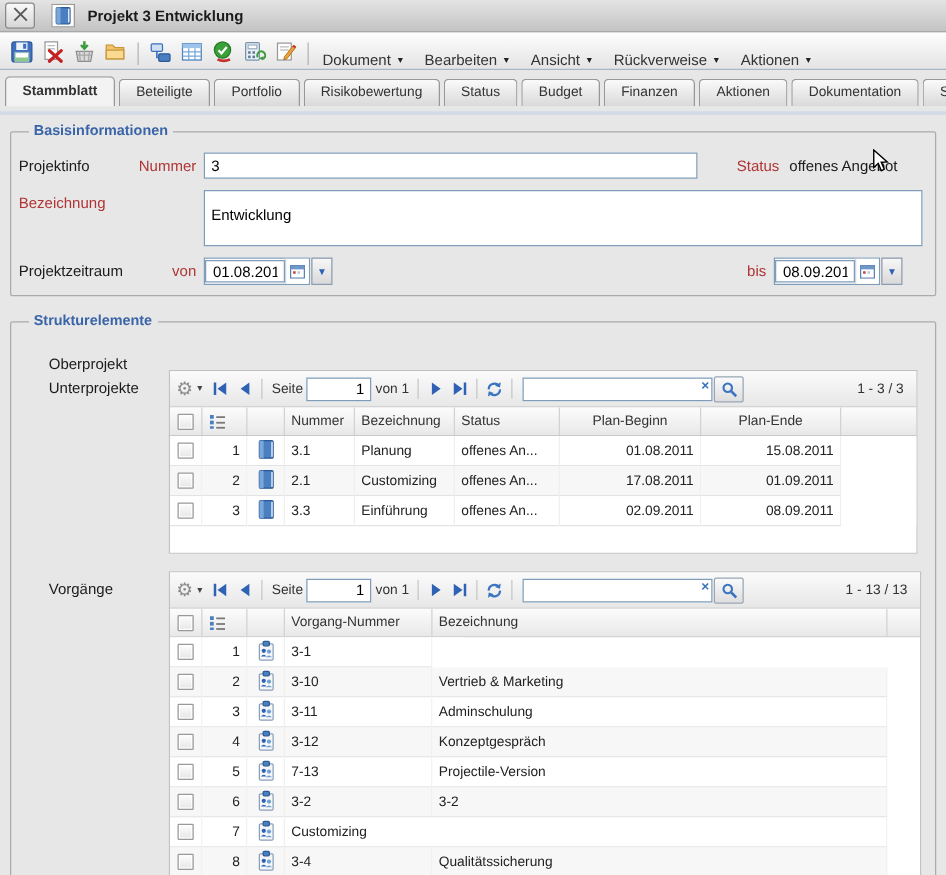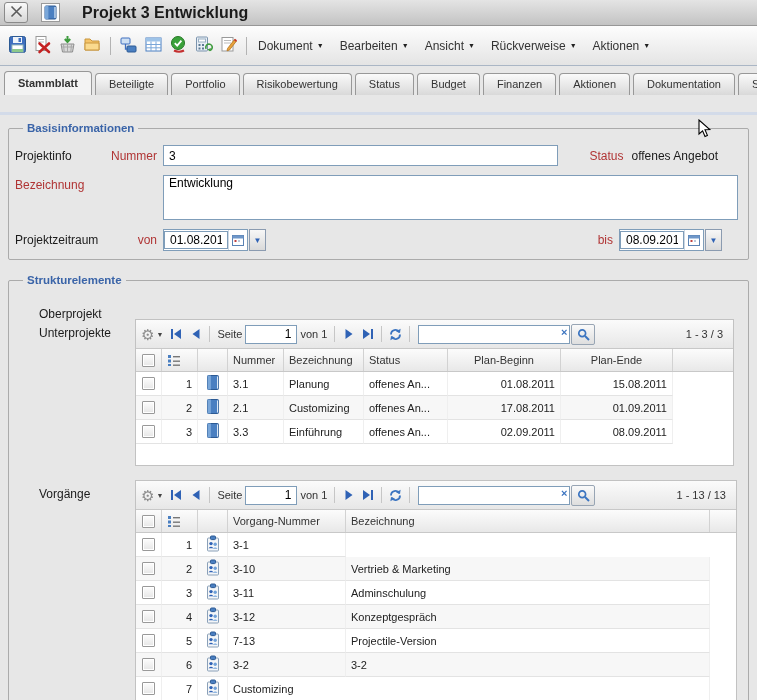--- a/index.html
+++ b/index.html
@@ -21,44 +21,44 @@
     padding-left: 4px;
   }
   .close-btn {
     width: 24px; height: 21px;
     border: 1px solid #8a8a8a; border-radius: 3px;
     background: linear-gradient(#fafafa, #d6d6d6);
     display: flex; align-items: center; justify-content: center;
     cursor: pointer;
   }
   .title-book { margin-left: 13px; display:flex; align-items:center; }
-  .win-title { font-size: 16px; font-weight: bold; color:#1b1b1b; margin-left: 22px; }
+  .win-title { font-size: 12px; font-weight: bold; color:#1b1b1b; margin-left: 10px; }
   
   .toolbar {
-    height: 40px;
+    height: 30px;
     background: linear-gradient(#fdfdfd, #e4e4e4);
     border-bottom: 1px solid #aab6c5;
-    display: flex; align-items: center;
+    display: flex; align-items: flex-end;
     padding: 0 5px;
   }
   .tool-btn {
     width: 25px; height: 24px;
     display: flex; align-items: center; justify-content: center;
     border-radius: 3px; cursor: pointer;
   }
   .tb-sep { width: 1px; height: 18px; background: #b3b3b3; margin: 0 5px; }
   .menubar { display: flex; align-items: center; margin-left: 6px; }
   .menu-item {
     display: flex; align-items: center;
     margin-right: 16px; color: #333; font-size: 12px; cursor: pointer;
   }
   .menu-item .caret { font-size: 7px; margin-left: 4px; color: #222; }
   
   .tabstrip {
-    padding: 5px 0 17px 4px;
+    padding: 5px 0 4px 4px;
     background: #e7e7e7;
     border-bottom: 3px solid #d3dbe9;
     display: flex; align-items: flex-end;
   }
   .tab {
     padding: 4px 13px 5px;
     margin-right: 3px;
     border: 1px solid #989898; border-bottom: none;
     border-radius: 4px 4px 0 0;
     background: linear-gradient(#fafafa, #d9d9d9);
@@ -89,21 +89,21 @@
     border: 1px solid #7f9db9; background: #fff;
     font-family: "Liberation Sans", sans-serif; font-size: 12px;
     padding: 0 5px;
   }
   .inp-nummer { width: 395px; height: 21px; }
   .status-group { margin-left: auto; margin-right: 24px; display: flex; align-items: center; }
   .status-group .red { margin-right: 8px; font-size: 12px; }
   .status-value { font-size: 12px; color:#1b1b1b; }
   .row-top { align-items: flex-start; }
   .row-top .lbl1 { padding-top: 3px; }
-  .inp-bezeichnung { width: 575px; height: 45px; padding: 0 5px; resize: none; }
+  .inp-bezeichnung { width: 575px; height: 45px; padding: 12px 5px; resize: none; }
   .datefield { display: flex; align-items: stretch; height: 22px; }
   .date-box { display: flex; align-items: center; border: 1px solid #7f9db9; background: #fff; }
   .date-inp { border: none; outline: none; width: 64px; height: 18px; font-size: 12px; padding: 0 4px; font-family:"Liberation Sans",sans-serif;}
   .cal-btn {
     width: 19px; height: 100%; display: flex; align-items: center; justify-content: center;
     border-left: 1px solid #cdd8e4; background: #fff; cursor: pointer;
   }
   .dd-btn {
     width: 17px; margin-left: 1px;
     border: 1px solid #8b9bb0;

